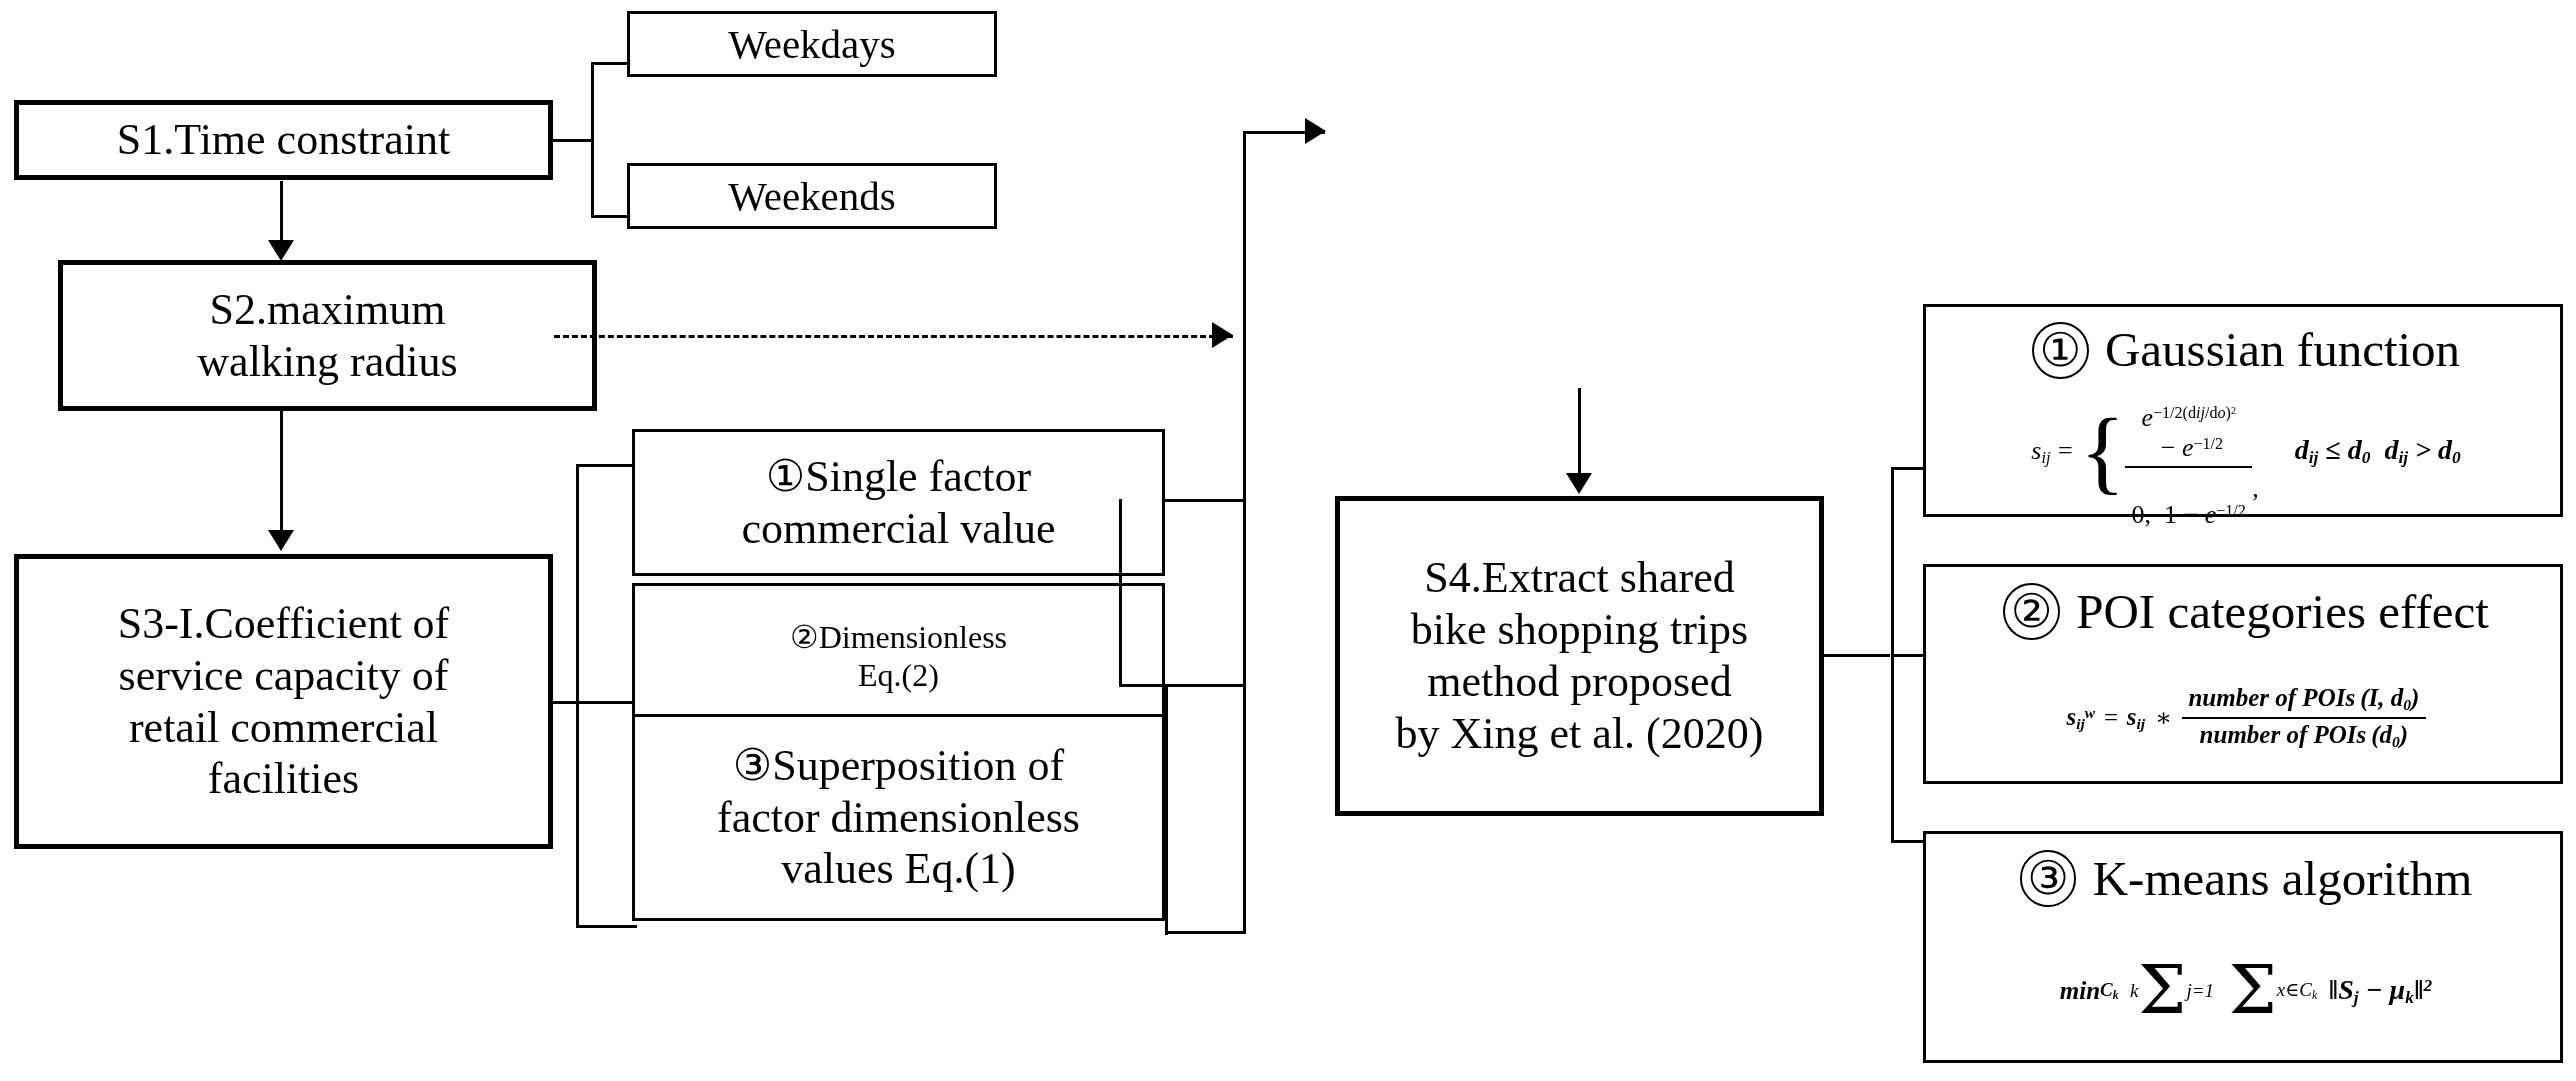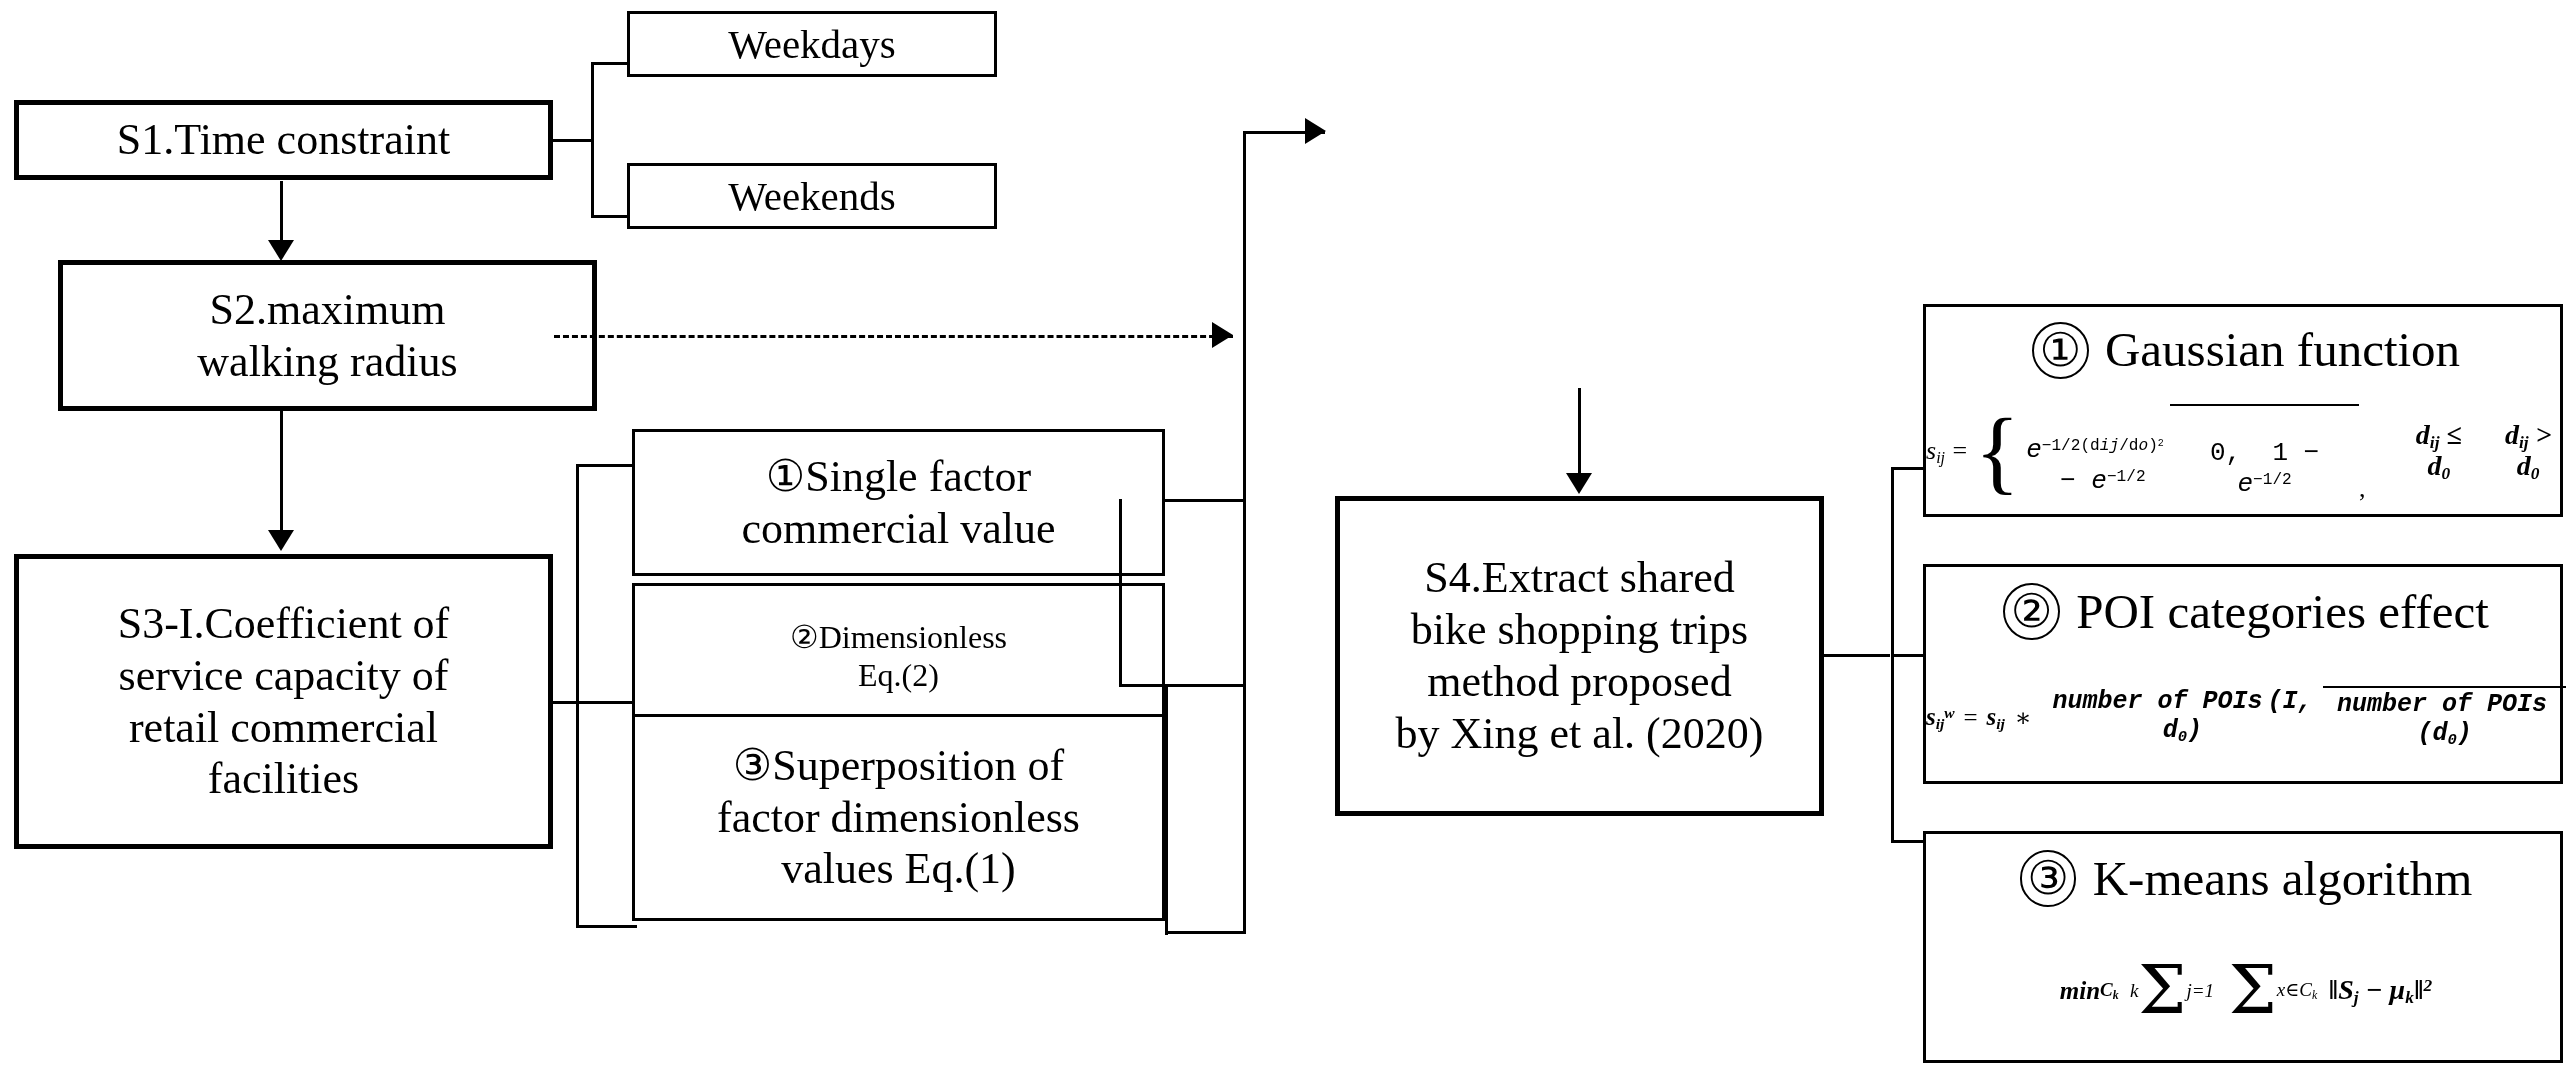--- a/index.html
+++ b/index.html
@@ -55,21 +55,21 @@
   .fx{
     position:absolute;
     display:flex;
     align-items:center;
     justify-content:center;
     color:#000000;
     font-family:"Liberation Serif","DejaVu Serif",serif;
   }
 
   
-  .frac{ display:inline-flex; flex-direction:row; align-items:center; vertical-align:middle;font-family:Liberation Mono, monospace; }
+  .frac{ display:inline-flex; flex-direction:column; vertical-align:middle; }
   .frac > .num{ padding:0 6.3px 1.9px 6.3px; }
   .frac > .den{ border-top:2.5px solid #000; padding:1.9px 6.3px 0 6.3px; }
   .brace{ font-size:94px; line-height:.8; font-weight:400; }
   sub{ font-size:.62em; vertical-align:-.25em; }
   sup{ font-size:.62em; vertical-align:.45em; }
   .it{ font-style:italic; }
   .bi{ font-style:italic; font-weight:bold; }
   .sig{ font-size:68px; line-height:.72; font-family:"DejaVu Serif",serif; }
   .stack{ display:inline-flex; flex-direction:row; align-items:center; line-height:1; }
   .tiny{ font-size:19px; }

